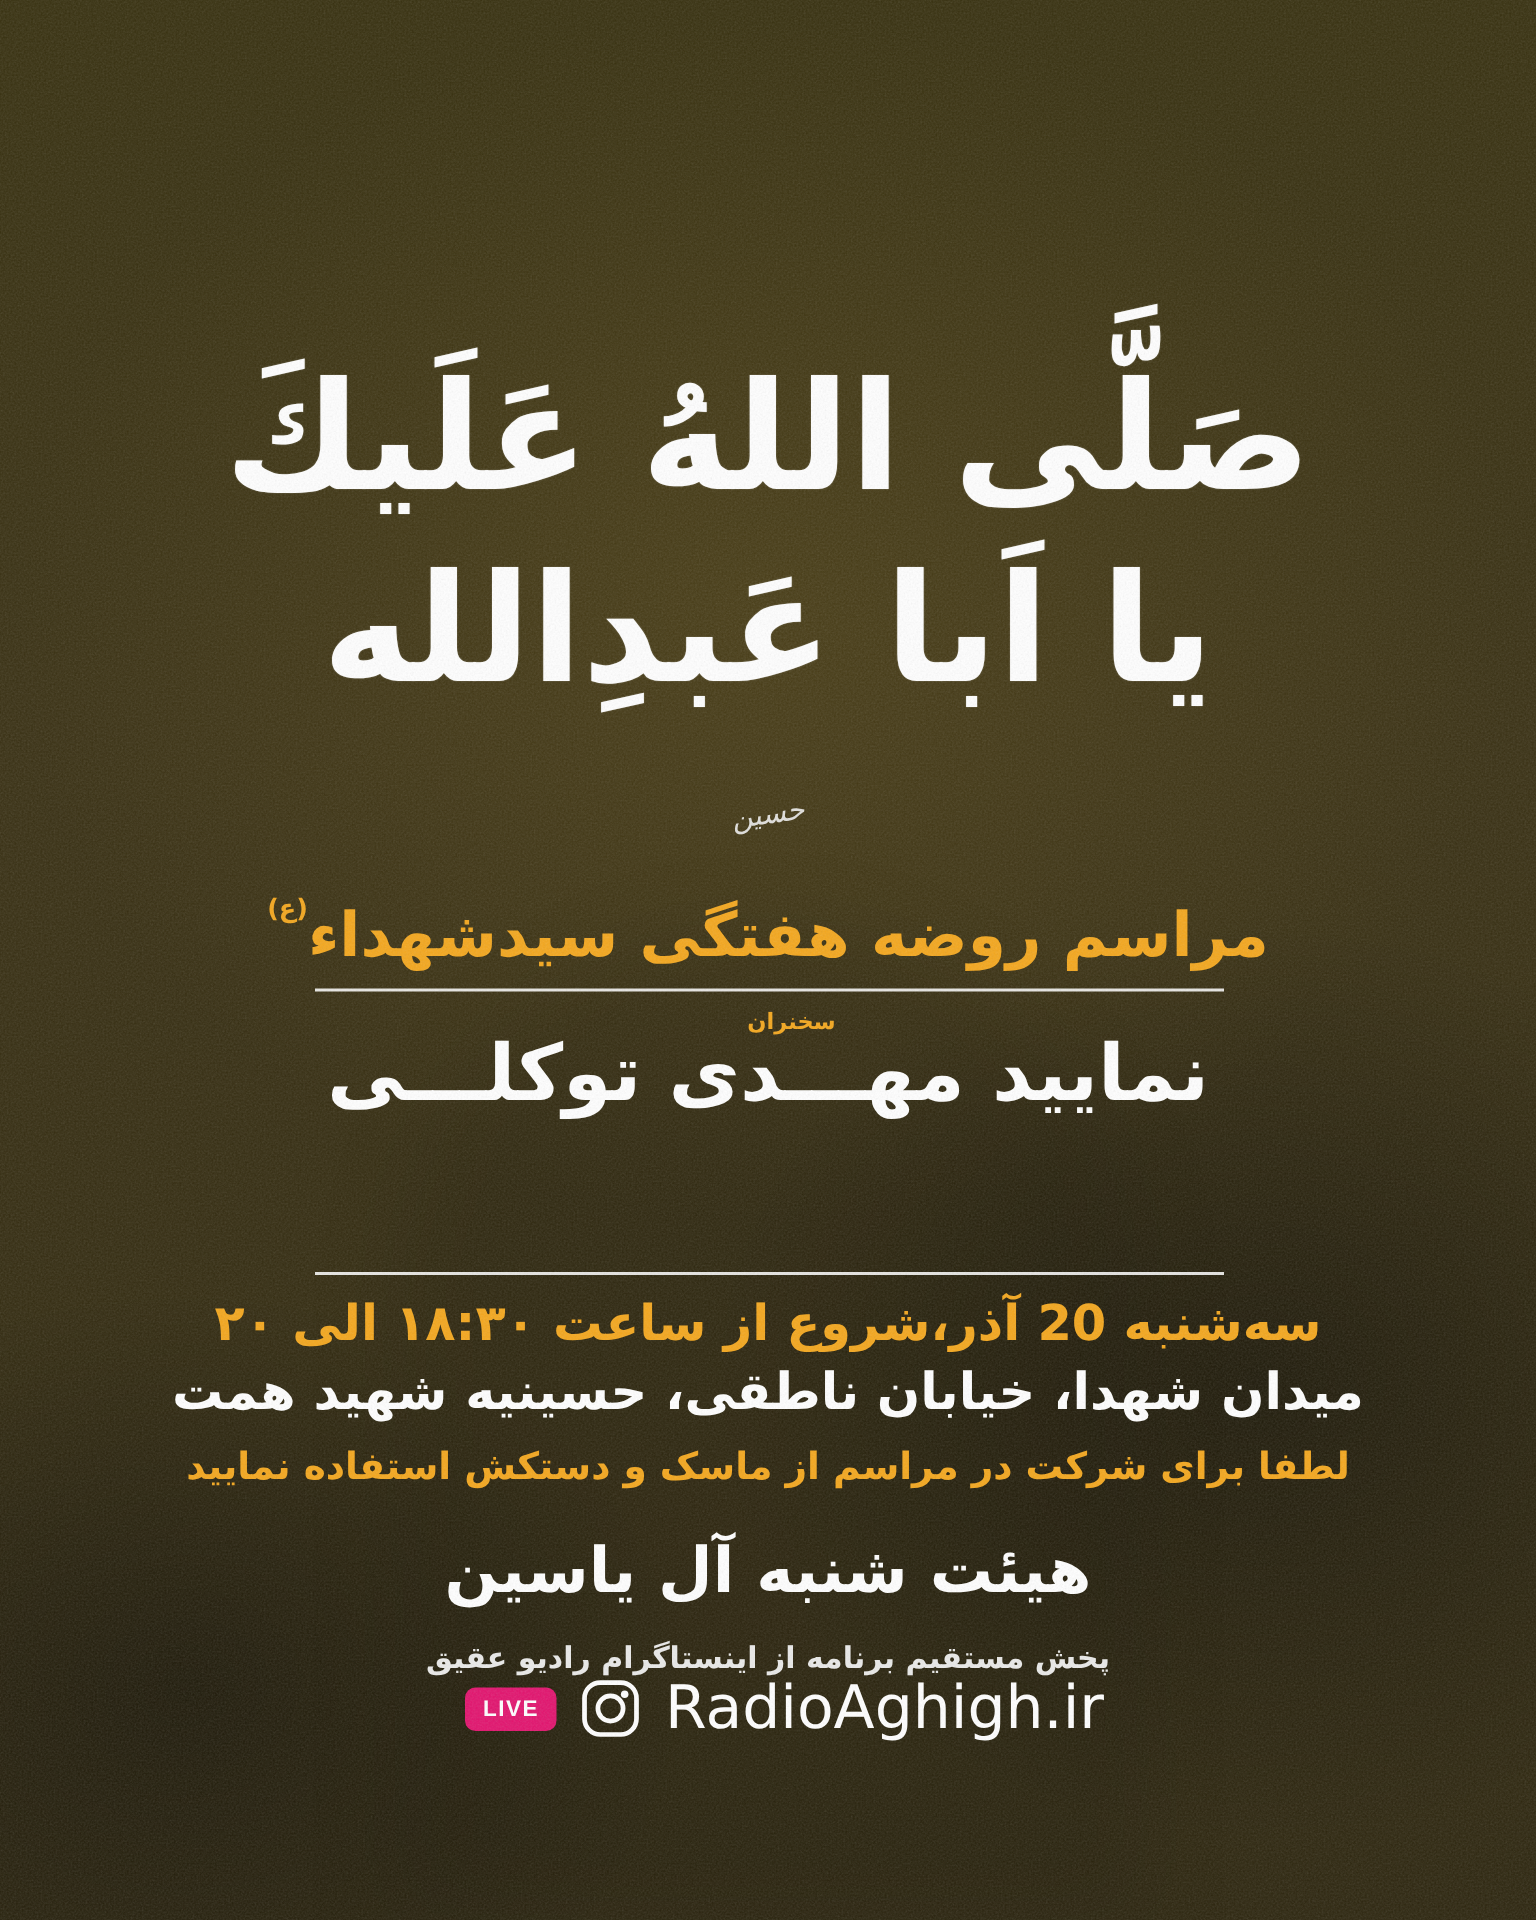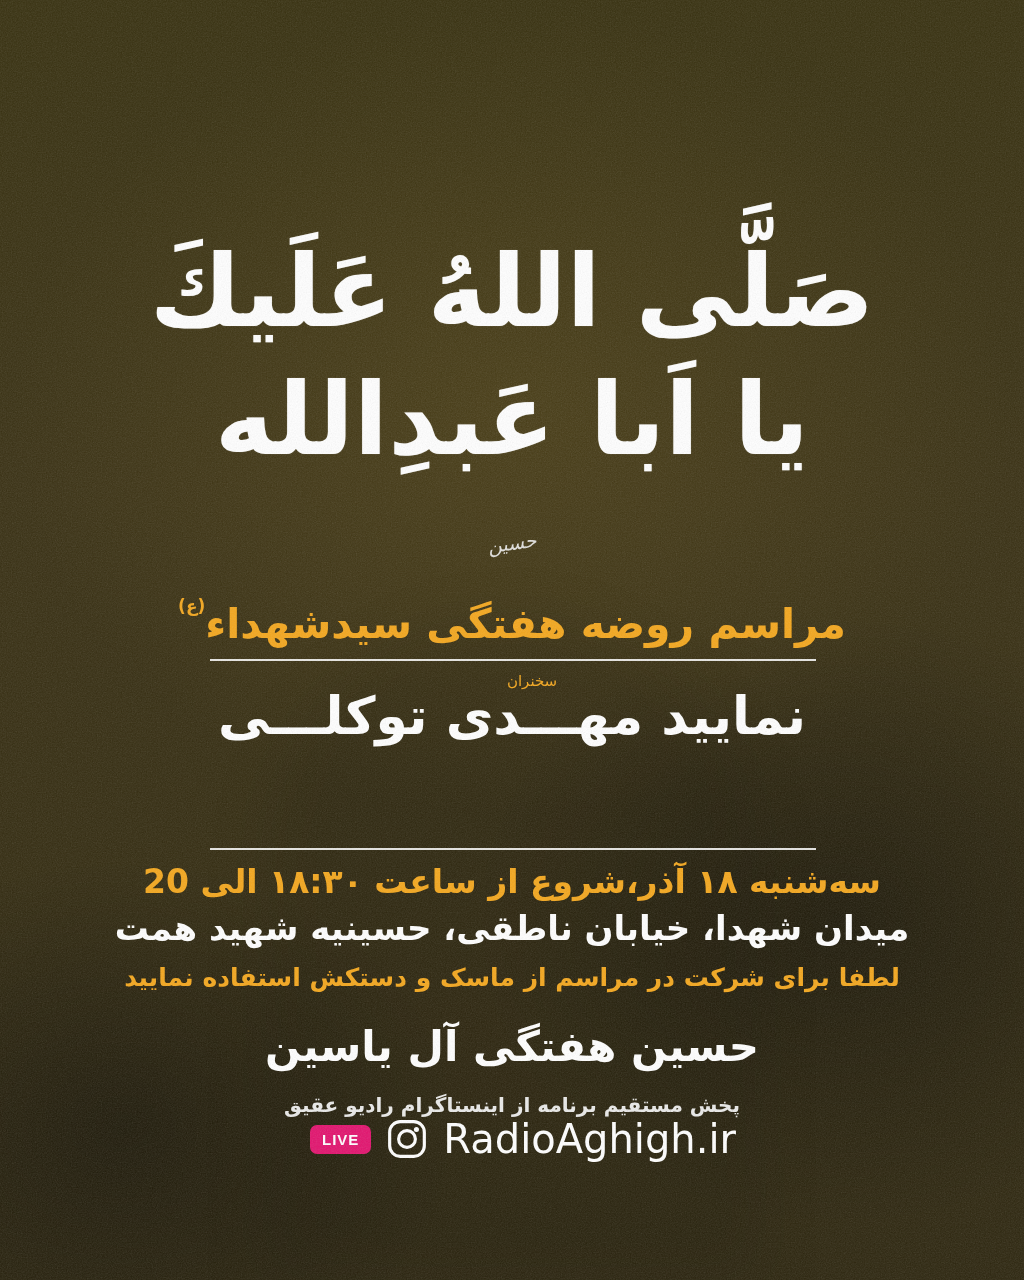--- a/index.html
+++ b/index.html
@@ -80,21 +80,21 @@
     white-space: nowrap;
   }
   .person-line.speaker { top: 690px; }
   .person-line.maddah  { top: 772px; }
   .name-wrap { position: relative; display: inline-block; }
   .role-label {
     position: absolute;
     top: -16px; right: 86px;
     color: #f4a71d;
     font-size: 15px;
-    font-weight: normal;
+    font-weight: bold;
     line-height: 1;
   }
 
   .date-line {
     top: 862px;
     color: #f4a71d;
     font-size: 33px;
     font-weight: bold;
   }
   .location-line {
@@ -176,27 +176,27 @@
   <div class="layer person-line speaker">
     <span>نمایید </span><span class="name-wrap"><span class="role-label">سخنران</span><span>مهـــدی توکلـــی</span></span>
   </div>
 
   <div class="layer person-line maddah">
     
   </div>
 
   <div class="divider divider-2"></div>
 
-  <div class="layer date-line">سه‌شنبه ۱۸ آذر،شروع از ساعت ۱۸:۳۰ الی 20</div>
+  <div class="layer date-line">سه‌شنبه 20 آذر،شروع از ساعت ۱۸:۳۰ الی ۲۰</div>
 
   <div class="layer covid-line">لطفا برای شرکت در مراسم از ماسک و دستکش استفاده نمایید</div>
 
   <div class="layer location-line">میدان شهدا، خیابان ناطقی، حسینیه شهید همت</div>
 
-  <div class="layer organizer-line">حسين هفتگی آل یاسین</div>
+  <div class="layer organizer-line">هیئت شنبه آل یاسین</div>
 
   <div class="layer broadcast-line">پخش مستقیم برنامه از اینستاگرام رادیو عقیق</div>
 
   <div class="footer-row">
     <span class="live-badge">LIVE</span>
     <svg class="ig-icon" width="42" height="42" viewBox="0 0 40 40" fill="none" xmlns="http://www.w3.org/2000/svg">
       <rect x="3.5" y="3.5" width="33" height="33" rx="10" stroke="#ffffff" stroke-width="3"></rect>
       <circle cx="20" cy="20" r="8" stroke="#ffffff" stroke-width="3"></circle>
       <circle cx="29" cy="11" r="2.4" fill="#ffffff"></circle>
     </svg>

